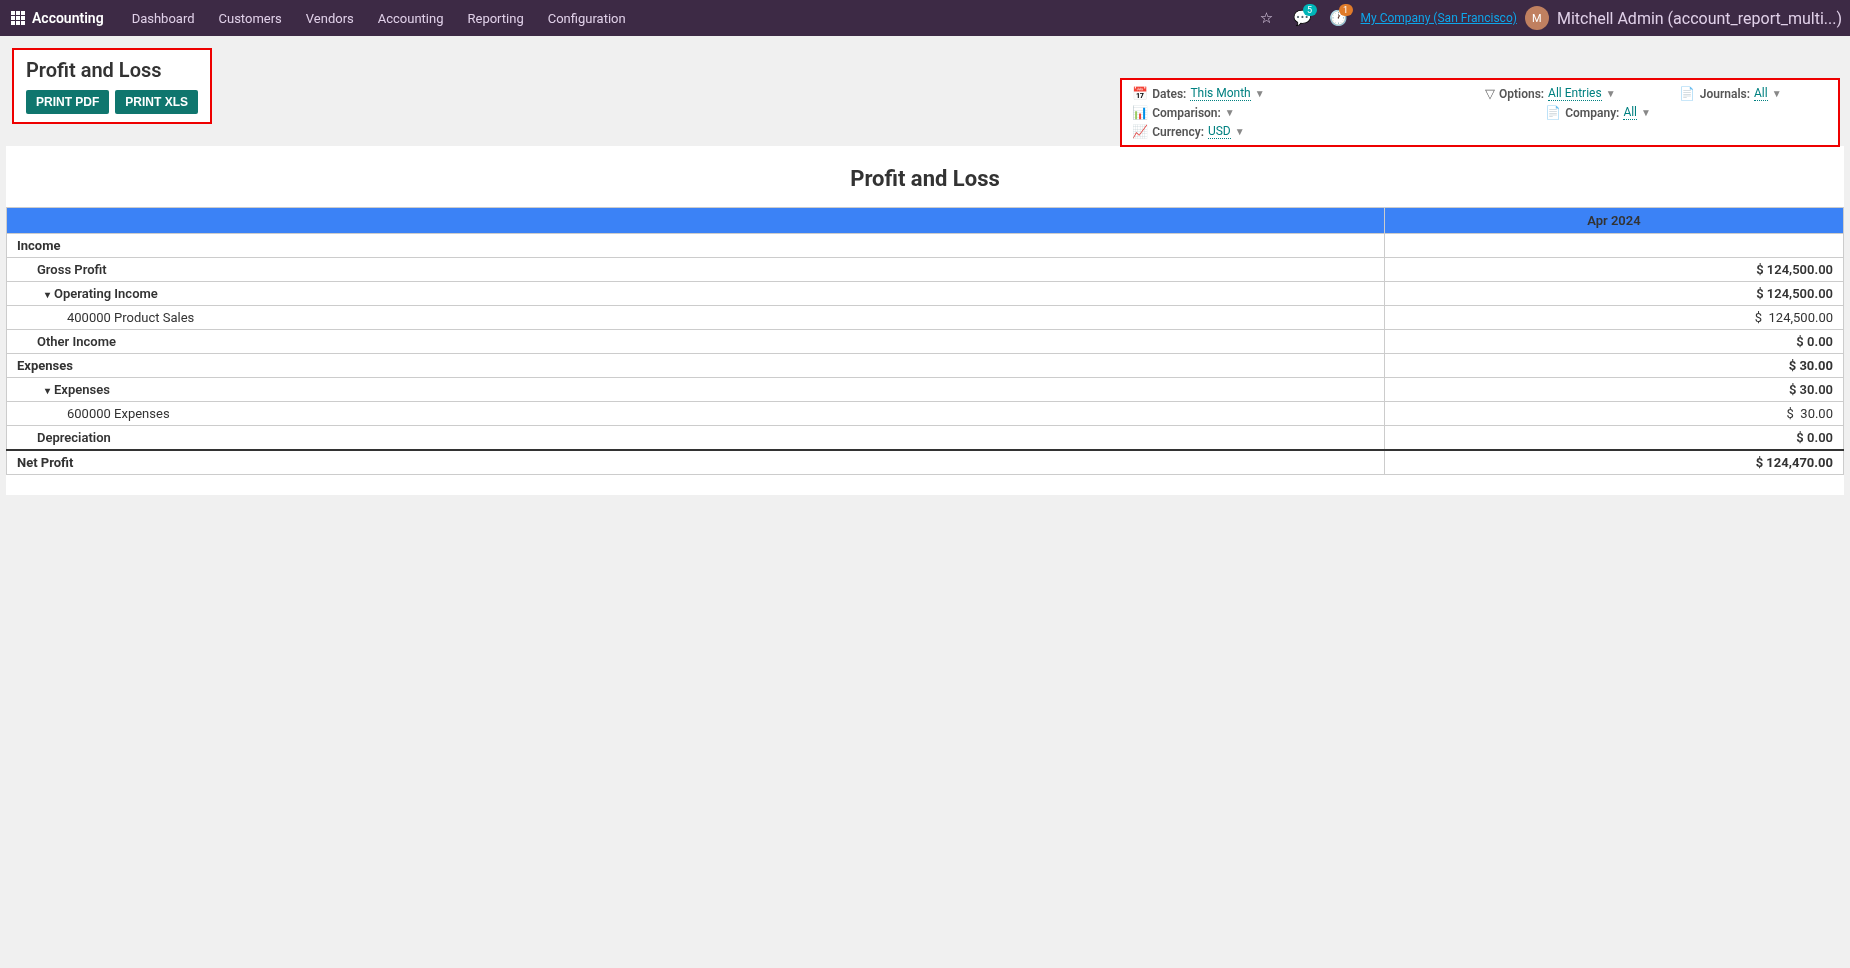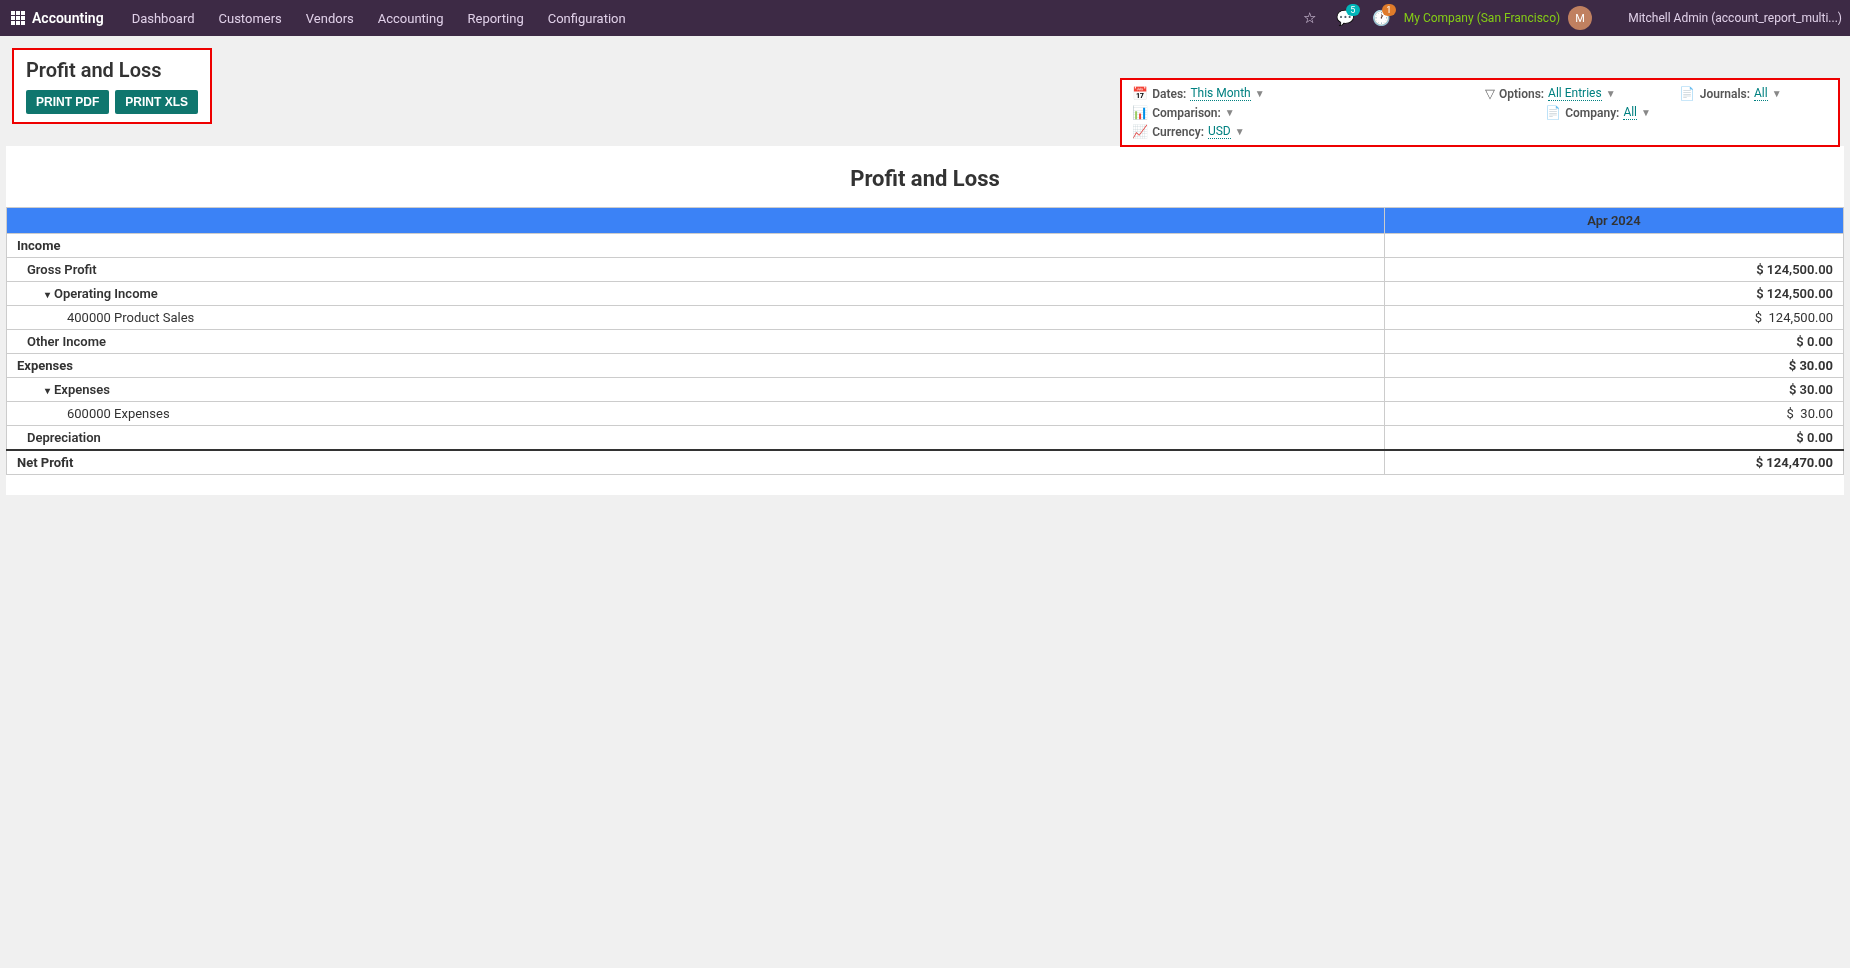--- a/index.html
+++ b/index.html
@@ -65,35 +65,35 @@
       background: #00b5b8;
       color: #fff;
       border-radius: 10px;
       font-size: 9px;
       padding: 1px 4px;
       min-width: 14px;
       text-align: center;
     }
     .badge-orange { background: #e07b2a; }
     .company-name {
-      color: #84cc16;
+      color: #0ea5e9;
       font-size: 12px;
+      text-decoration: underline;
     }
     .user-avatar {
       width: 24px; height: 24px;
       border-radius: 50%;
       background: #c08060;
       display: flex; align-items: center; justify-content: center;
       font-size: 11px;
       color: #fff;
     }
     .user-name {
       color: #e0d0e8;
-      font-size: 12px;
-      margin-left: 28px;
+      font-size: 16px;
     }
 
     
     .main-content {
       background: #f0f0f0;
       min-height: calc(968px - 36px);
       padding: 0;
     }
 
     
@@ -199,21 +199,21 @@
     .report-table td {
       border: 1px solid #ccc;
       padding: 4px 10px;
     }
     .row-section > td {
       font-weight: 700;
       background: #fff;
     }
     .row-category > td {
       font-weight: 600;
-      padding-left: 20px;
+      padding-left: 30px;
     }
     .row-subcategory > td {
       font-weight: 600;
       padding-left: 38px;
     }
     .row-item > td {
       padding-left: 60px;
     }
     .row-net > td {
       font-weight: 700;

